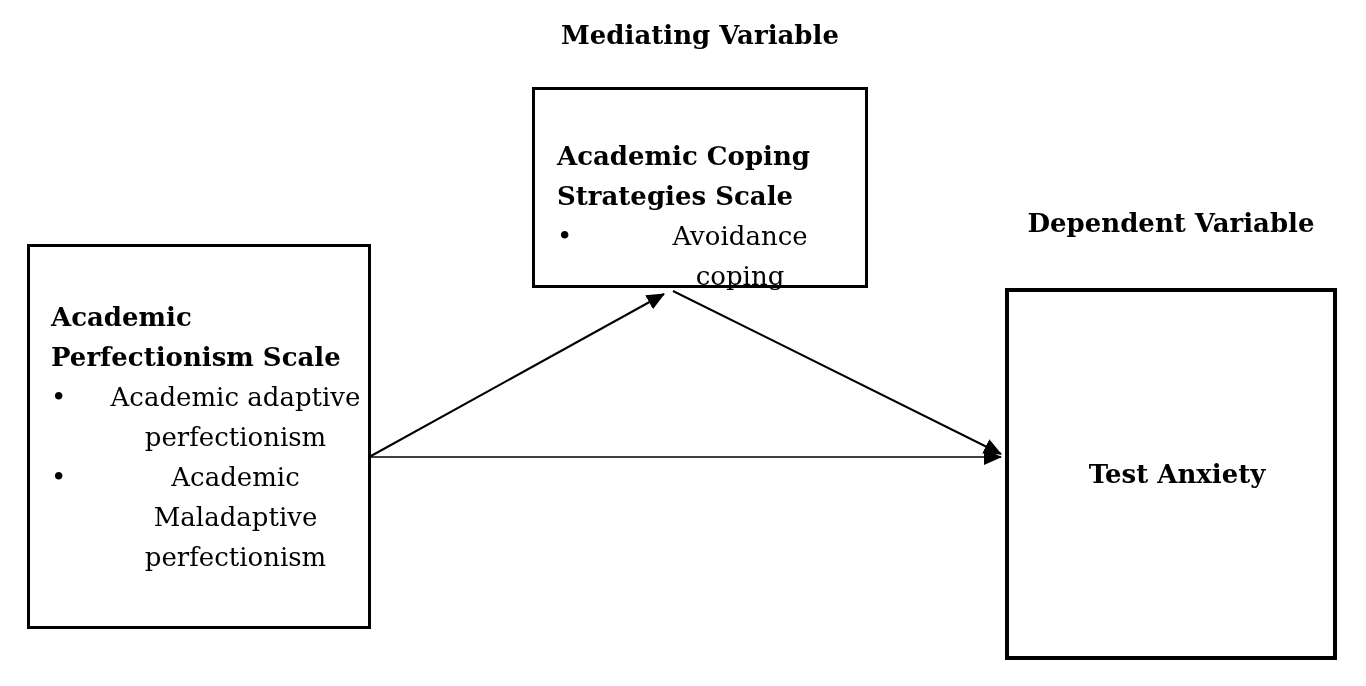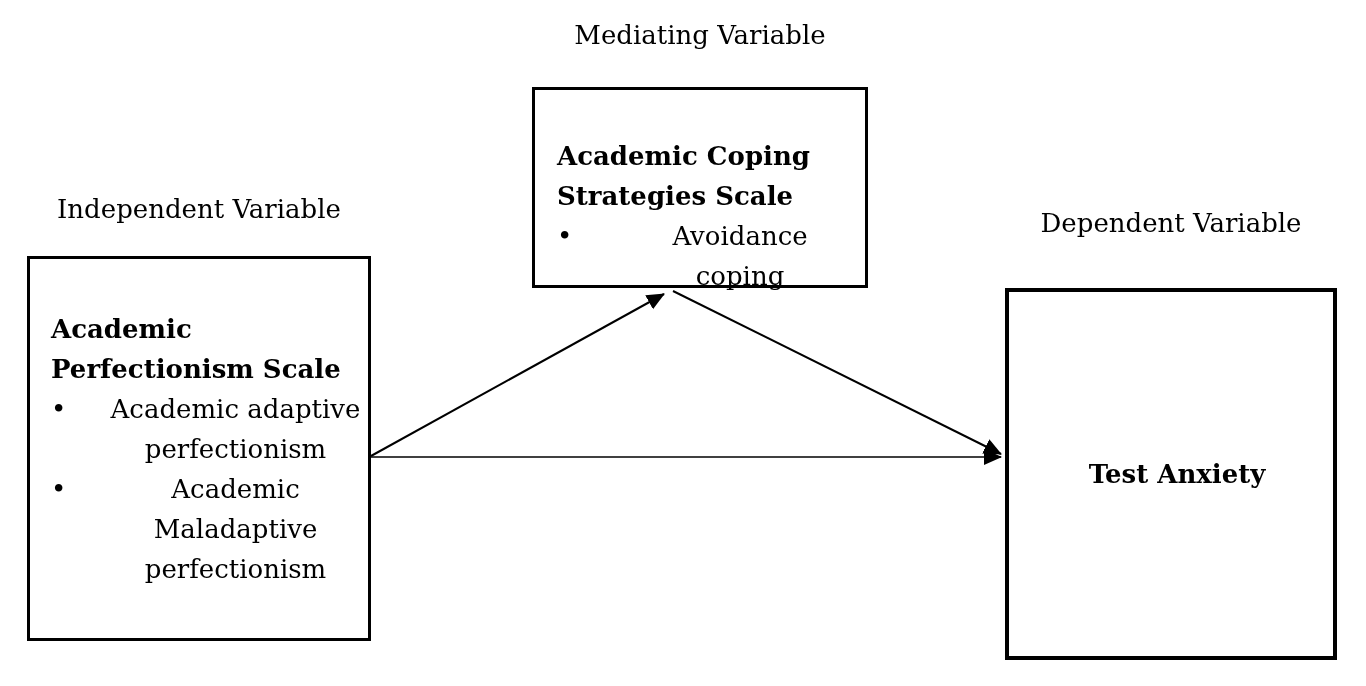--- a/index.html
+++ b/index.html
@@ -12,40 +12,40 @@
     width: 1366px;
     height: 686px;
     background: #ffffff;
     color: #000000;
     font-family: "DejaVu Serif", "Liberation Serif", serif;
     overflow: hidden;
   }
   .section-title {
     position: absolute;
     font-size: 26px;
-    font-weight: normal;
+    font-weight: bold;
     text-align: center;
     line-height: 34px;
     white-space: nowrap;
   }
   .title-independent { left: 27px;   top: 192px; width: 344px; }
   .title-mediating   { left: 532px;  top: 18px;  width: 336px; }
   .title-dependent   { left: 1005px; top: 206px; width: 332px; }
 
   .model-box {
     position: absolute;
     box-sizing: border-box;
     border: 3px solid #000000;
     background: #ffffff;
     font-size: 26px;
     line-height: 40px;
     padding-left: 12px;
   }
   .box-independent {
-    left: 27px; top: 256px;
+    left: 27px; top: 244px;
     width: 344px; height: 385px;
     padding: 50px 2px 0 21px;
   }
   .box-mediating {
     left: 532px; top: 87px;
     width: 336px; height: 201px;
     padding: 46px 20px 0 22px;
   }
   .box-dependent {
     left: 1005px; top: 288px;
@@ -83,21 +83,20 @@
     left: 0; top: 0;
     width: 1366px; height: 686px;
     pointer-events: none;
   }
 </style>
 </head>
 <body>
 
 <div id="canvas">
 
-  <div class="section-title title-independent">Independent Variable</div>
 
   <div class="section-title title-mediating">Mediating Variable</div>
 
   <div class="section-title title-dependent">Dependent Variable</div>
 
   <div class="model-box box-independent">
     <div class="box-heading">Academic
 Perfectionism Scale</div>
     <div class="bullet-item">
       <span class="bullet-marker">•</span>

